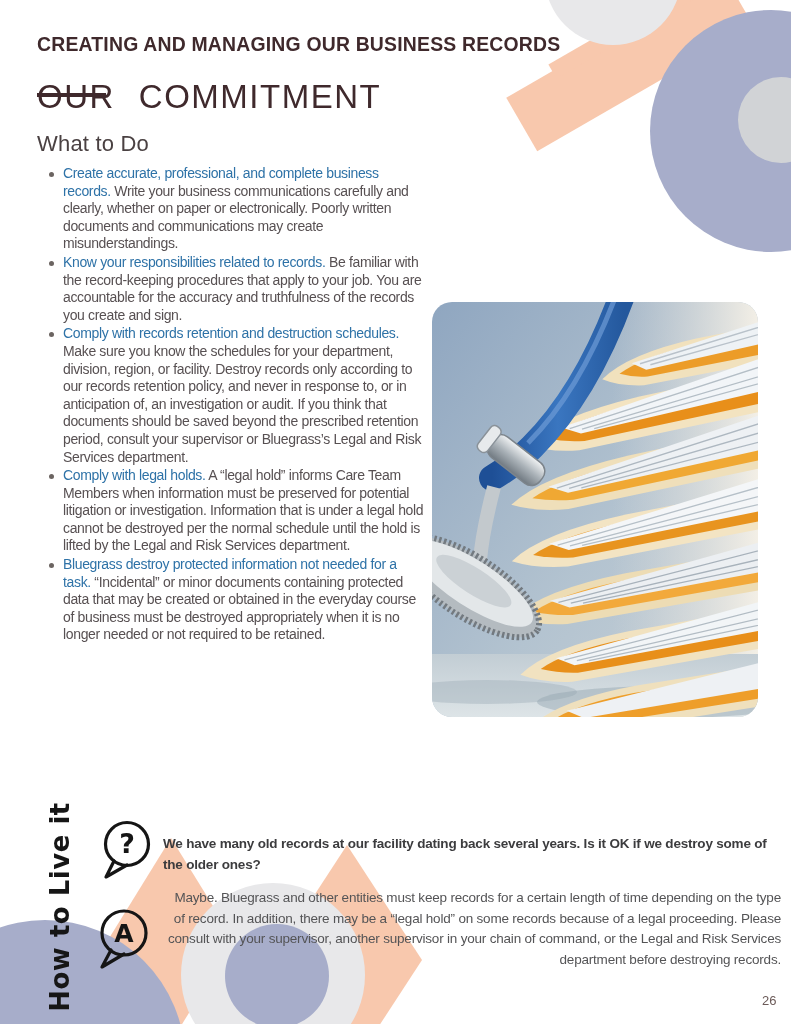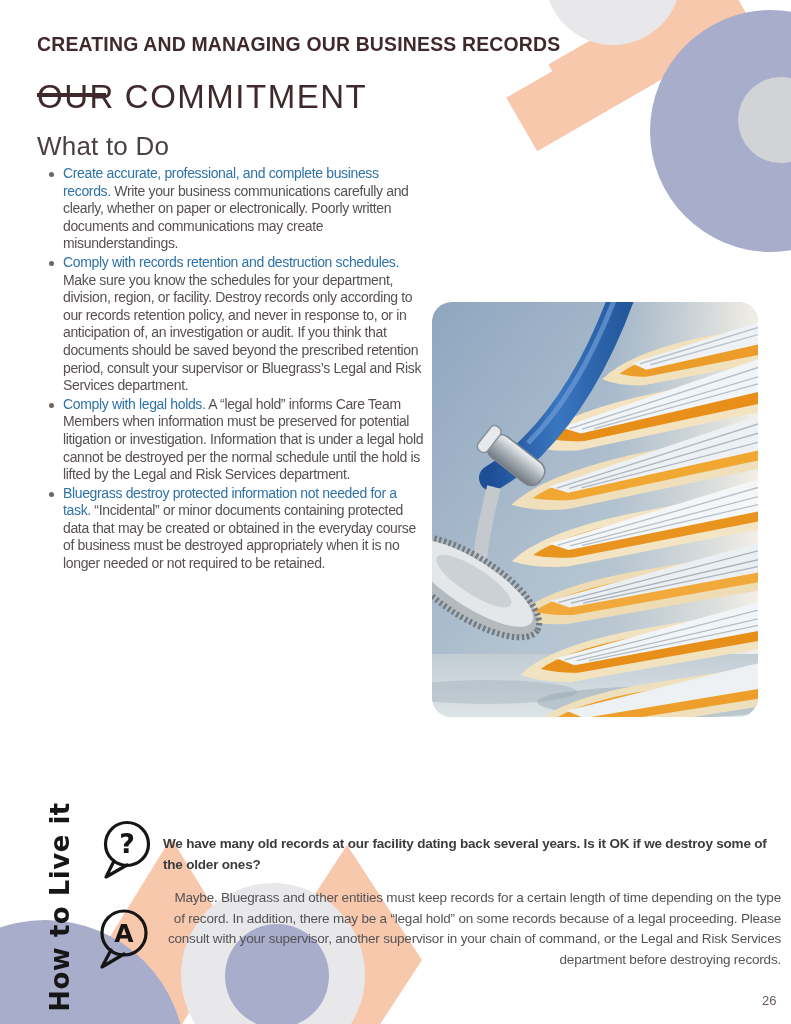--- a/index.html
+++ b/index.html
@@ -32,21 +32,21 @@
     font-size:20px;font-weight:bold;letter-spacing:.2px;transform:scaleX(.97);transform-origin:left;
     white-space:nowrap;z-index:3;
   }
   .title{
     position:absolute;left:37px;top:56px;color:var(--heading-maroon);
     font-size:33px;font-weight:normal;letter-spacing:1.5px;white-space:nowrap;z-index:3;
   }
   .title-bar{position:absolute;left:37px;top:93px;width:69px;height:4px;background:var(--heading-maroon);z-index:3;}
   
   .what-heading{
-    position:absolute;left:37px;top:131px;font-size:26px;color:#4a4142;
+    position:absolute;left:37px;top:131px;font-size:22px;color:#4a4142;
     letter-spacing:.2px;z-index:3;
   }
   .bullet-wrap{position:absolute;left:37px;top:161px;width:392px;z-index:3;}
   .bullet-wrap ul{margin:4px;padding:0 0 0 22px;list-style:none;}
   .bullet-wrap li{
     position:relative;margin:0 0 1px 0;font-size:14px;line-height:17.6px;
     letter-spacing:-.35px;color:var(--body-gray);
   }
   .bullet-wrap li::before{
     content:"";position:absolute;left:-14px;top:7px;width:5px;height:5px;border-radius:50%;
@@ -88,27 +88,28 @@
   <div class="deco circle circle-gray-top"></div>
   <div class="deco circle circle-lav-tr"></div>
   <div class="deco circle circle-gray-tr-inner"></div>
   <div class="deco diamond diamond-1"></div>
   <div class="deco diamond diamond-2"></div>
   <div class="deco circle circle-gray-bl"></div>
   <div class="deco circle circle-lav-bl-inner"></div>
   <div class="deco circle circle-lav-big"></div>
 
   <div class="eyebrow">CREATING AND MANAGING OUR BUSINESS RECORDS</div>
-  <h1 class="title"><span>OUR</span><span style="margin-left:10px">COMMITMENT</span></h1>
+  <h1 class="title"><span>OUR</span><span style="margin-left:24px">COMMITMENT</span></h1>
   <div class="title-bar"></div>
 
   <h2 class="what-heading" style="margin:0;font-weight:normal;">What to Do</h2>
   <div class="bullet-wrap">
     <ul>
         <li><span class="lead">Create accurate, professional, and complete business records. </span><span>Write your business communications carefully and clearly, whether on paper or electronically. Poorly written documents and communications may create misunderstandings.</span></li>
+        <li><span class="lead">Know your responsibilities related to records. </span><span>Be familiar with the record-keeping procedures that apply to your job. You are accountable for the accuracy and truthfulness of the records you create and sign.</span></li>
         <li><span class="lead">Comply with records retention and destruction schedules. </span><span>Make sure you know the schedules for your department, division, region, or facility. Destroy records only according to our records retention policy, and never in response to, or in anticipation of, an investigation or audit. If you think that documents should be saved beyond the prescribed retention period, consult your supervisor or Bluegrass’s Legal and Risk Services department.</span></li>
         <li><span class="lead">Comply with legal holds. </span><span>A “legal hold” informs Care Team Members when information must be preserved for potential litigation or investigation. Information that is under a legal hold cannot be destroyed per the normal schedule until the hold is lifted by the Legal and Risk Services department.</span></li>
         <li><span class="lead">Bluegrass destroy protected information not needed for a task. </span><span>“Incidental” or minor documents containing protected data that may be created or obtained in the everyday course of business must be destroyed appropriately when it is no longer needed or not required to be retained.</span></li>
       </ul>
   </div>
 
   <figure class="photo" role="img" aria-label="Stethoscope resting beside a tall stack of paper-filled orange file folders">
     <svg width="326" height="415" viewBox="0 0 326 415" xmlns="http://www.w3.org/2000/svg">
       <defs>
         <linearGradient id="bg" x1="0" y1="0" x2="1" y2="1">

